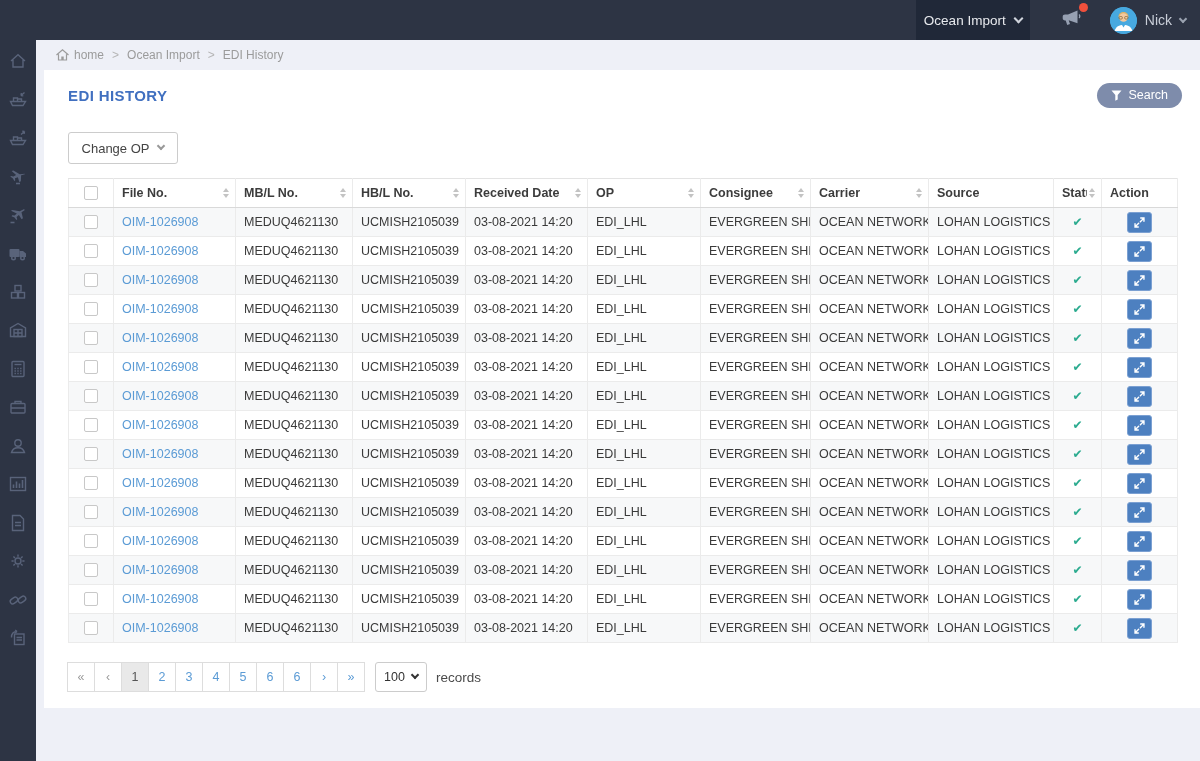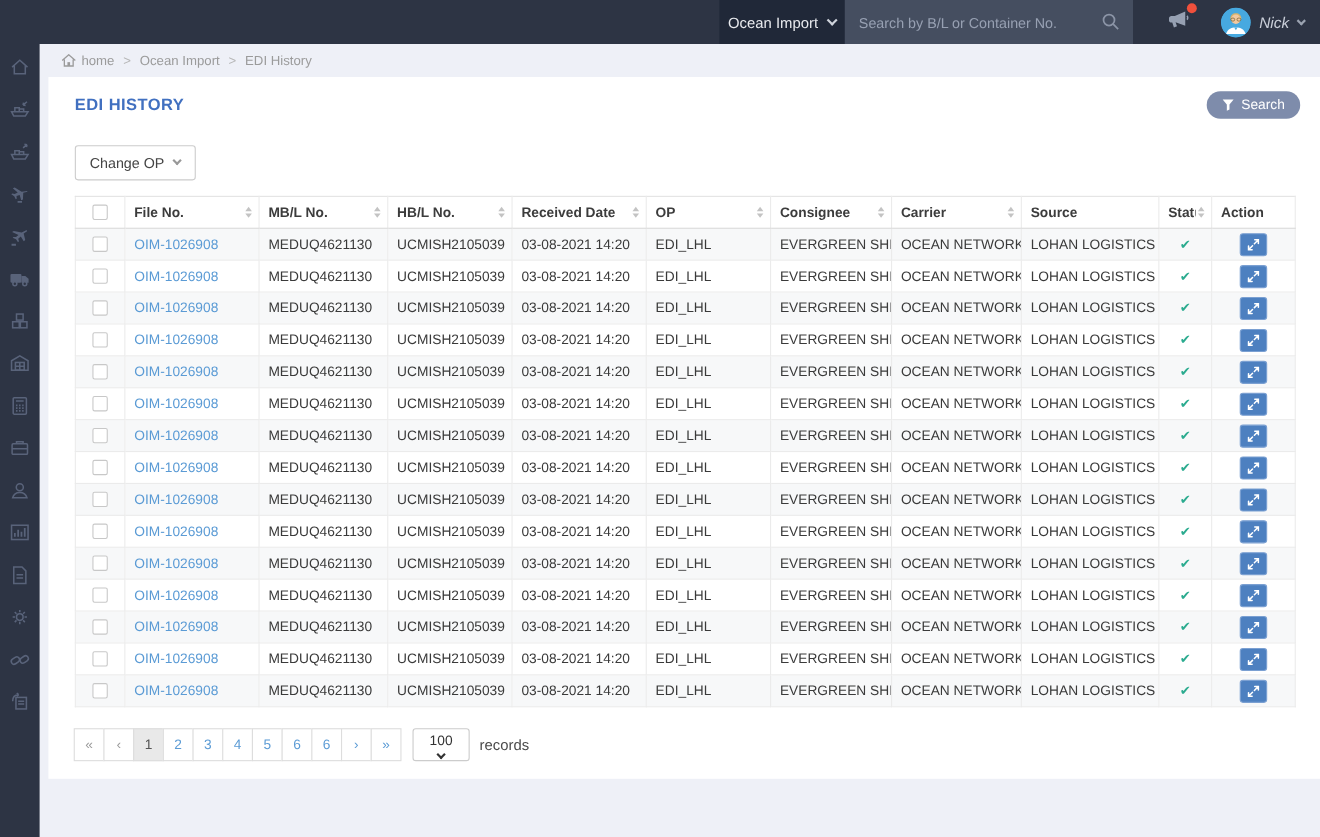--- a/index.html
+++ b/index.html
@@ -13,21 +13,21 @@
   .logo-dot { position:absolute; left:73px; top:9px; width:4.5px; height:4.5px; border-radius:50%; background:#3cb8a0; }
   .module-btn { margin-left:auto; width:114px; background:#202838; color:#e8eaee; font-size:13.5px;
     display:flex; align-items:center; justify-content:center; gap:9px; cursor:pointer; }
   .chev { width:7px; height:7px; border-right:2px solid #cfd4dc; border-bottom:2px solid #cfd4dc;
     transform:rotate(45deg); margin-top:-4px; }
   .nav-search { width:262px; background:#454e60; display:flex; align-items:center; position:relative; }
   .nav-search input { width:100%; height:100%; background:transparent; border:none; outline:none;
     color:#d6dae2; font-size:13px; padding:0 34px 0 13px; font-family:"Liberation Sans",sans-serif; }
   .nav-search input::placeholder { color:#97a0b2; }
   .search-glyph { position:absolute; right:12px; top:11px; }
-  .nav-right { display:flex; align-items:center; padding:0 14px 0 30px; gap:26px;font-style:italic; }
+  .nav-right { display:flex; align-items:center; padding:0 14px 0 30px; gap:26px; }
   .megaphone-wrap { position:relative; cursor:pointer; }
   .notif-dot { position:absolute; right:-4px; top:-4px; width:9px; height:9px; border-radius:50%; background:#f0503c; }
   .user-wrap { display:flex; align-items:center; gap:8px; cursor:pointer; }
   .avatar { width:27px; height:27px; border-radius:50%; overflow:hidden; background:#47a9e0; }
   .user-name { color:#c9ced8; font-size:14px; }
   .chev.sm { width:6px; height:6px; border-color:#9aa2b0; margin-top:-3px; }
 
   
   .shell { display:flex; height:721px; }
   .sidebar { width:36px; background:#2d3444; display:flex; flex-direction:column; align-items:center;
@@ -89,38 +89,31 @@
   
   .pager-row { margin-top:19px; display:flex; align-items:center; }
   .pager { display:flex; }
   .pg-btn { min-width:28px; height:30px; background:#fff; border:1px solid #ddd; margin-left:-1px;
     font-size:12.5px; color:#5b9bd5; display:flex; align-items:center; justify-content:center;
     cursor:pointer; font-family:"Liberation Sans",sans-serif; padding:0 6px; }
   .pg-btn.first, .pg-btn.prev { color:#9a9a9a; }
   .pg-btn.active { background:#e9e9e9; color:#555; }
   .page-select { margin-left:10px; height:30px; width:52px; border:1px solid #ccc; border-radius:3px;
     background:#fff; display:flex; align-items:center; justify-content:center; gap:7px;
-    font-size:12.5px; color:#333; cursor:pointer;flex-direction:column; }
+    font-size:12.5px; color:#333; cursor:pointer; }
   .chev.dark { border-color:#333; width:6px; height:6px; border-width:2px; }
   .records-label { margin-left:9px; font-size:13.5px; color:#4a4a4a; }
 </style>
 </head>
 <body>
 
 <div class="navbar">
   <div class="module-btn">
     <span>Ocean Import</span>
     <span class="chev"></span>
-  </div>
-  <div class="nav-search">
-    <input type="text" placeholder="Search by B/L or Container No." style="">
-    <svg class="search-glyph" width="17" height="17" viewBox="0 0 17 17">
-      <circle cx="7.2" cy="7.2" r="5" fill="none" stroke="#8b94a6" stroke-width="1.6"></circle>
-      <path d="M11 11l4.5 4.5" stroke="#8b94a6" stroke-width="1.6"></path>
-    </svg>
   </div>
   <div class="nav-right">
     <div class="megaphone-wrap">
       <svg width="24" height="22" viewBox="0 0 24 22">
         <path d="M17.5 3.5l-9.5 4H5c-1.4 0-2.3.9-2.3 2.2v1.6c0 1.3.9 2.2 2.3 2.2h.7l1.5 4.4 2.8-1-1.3-3.6 8.8 3z" fill="#96a0b2"></path>
         <path d="M19 7.5c1 .8 1 2.6 0 3.4" stroke="#96a0b2" stroke-width="1.4" fill="none"></path>
       </svg>
       <span class="notif-dot"></span>
     </div>
     <div class="user-wrap">

